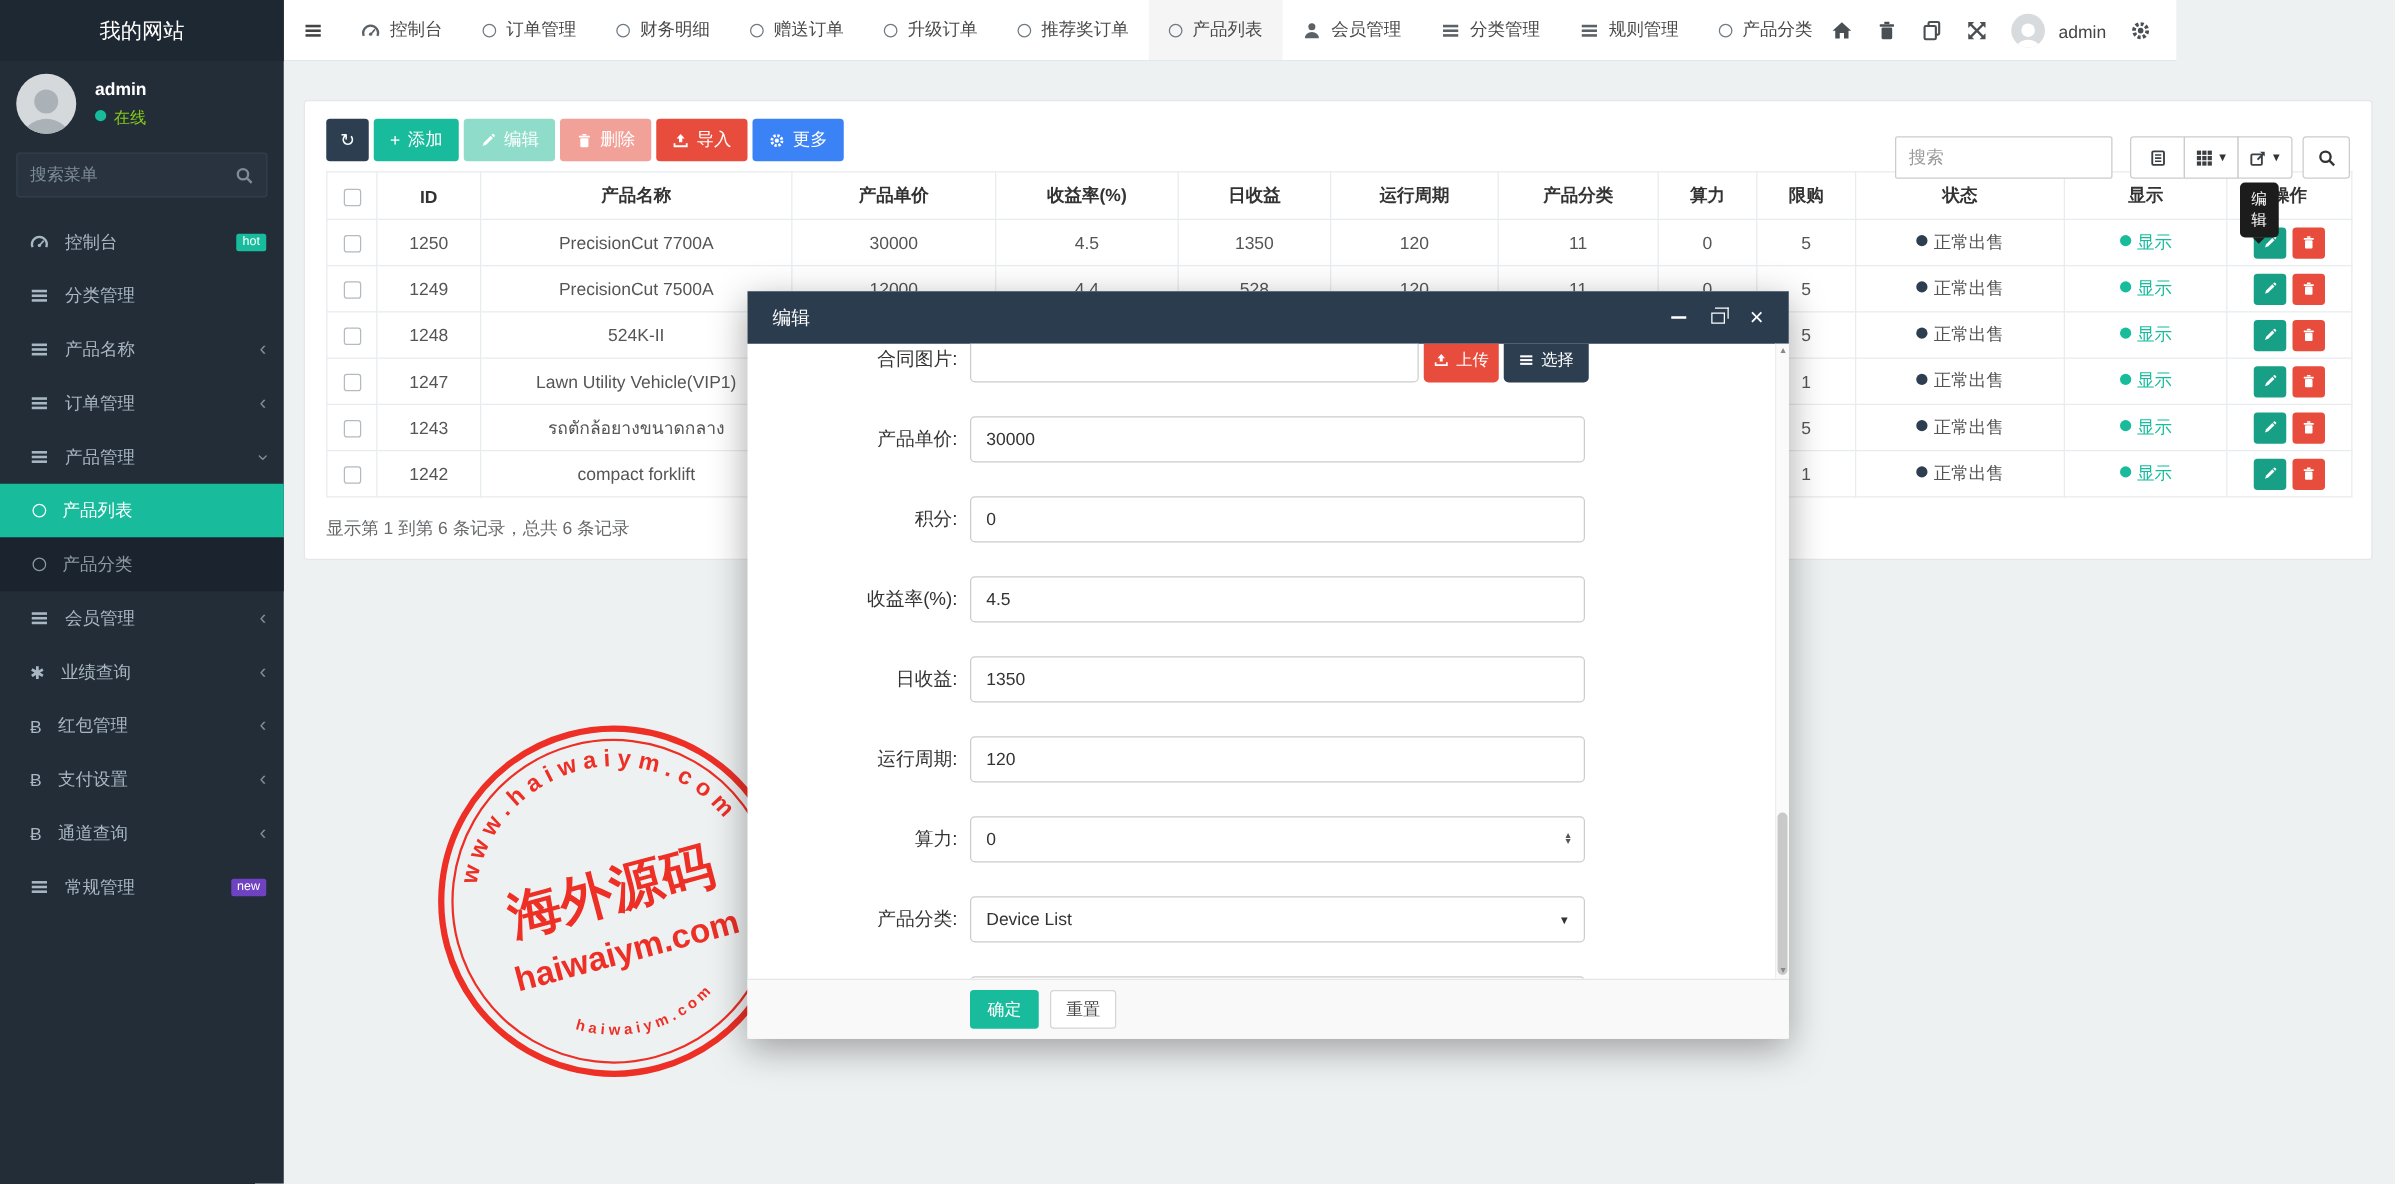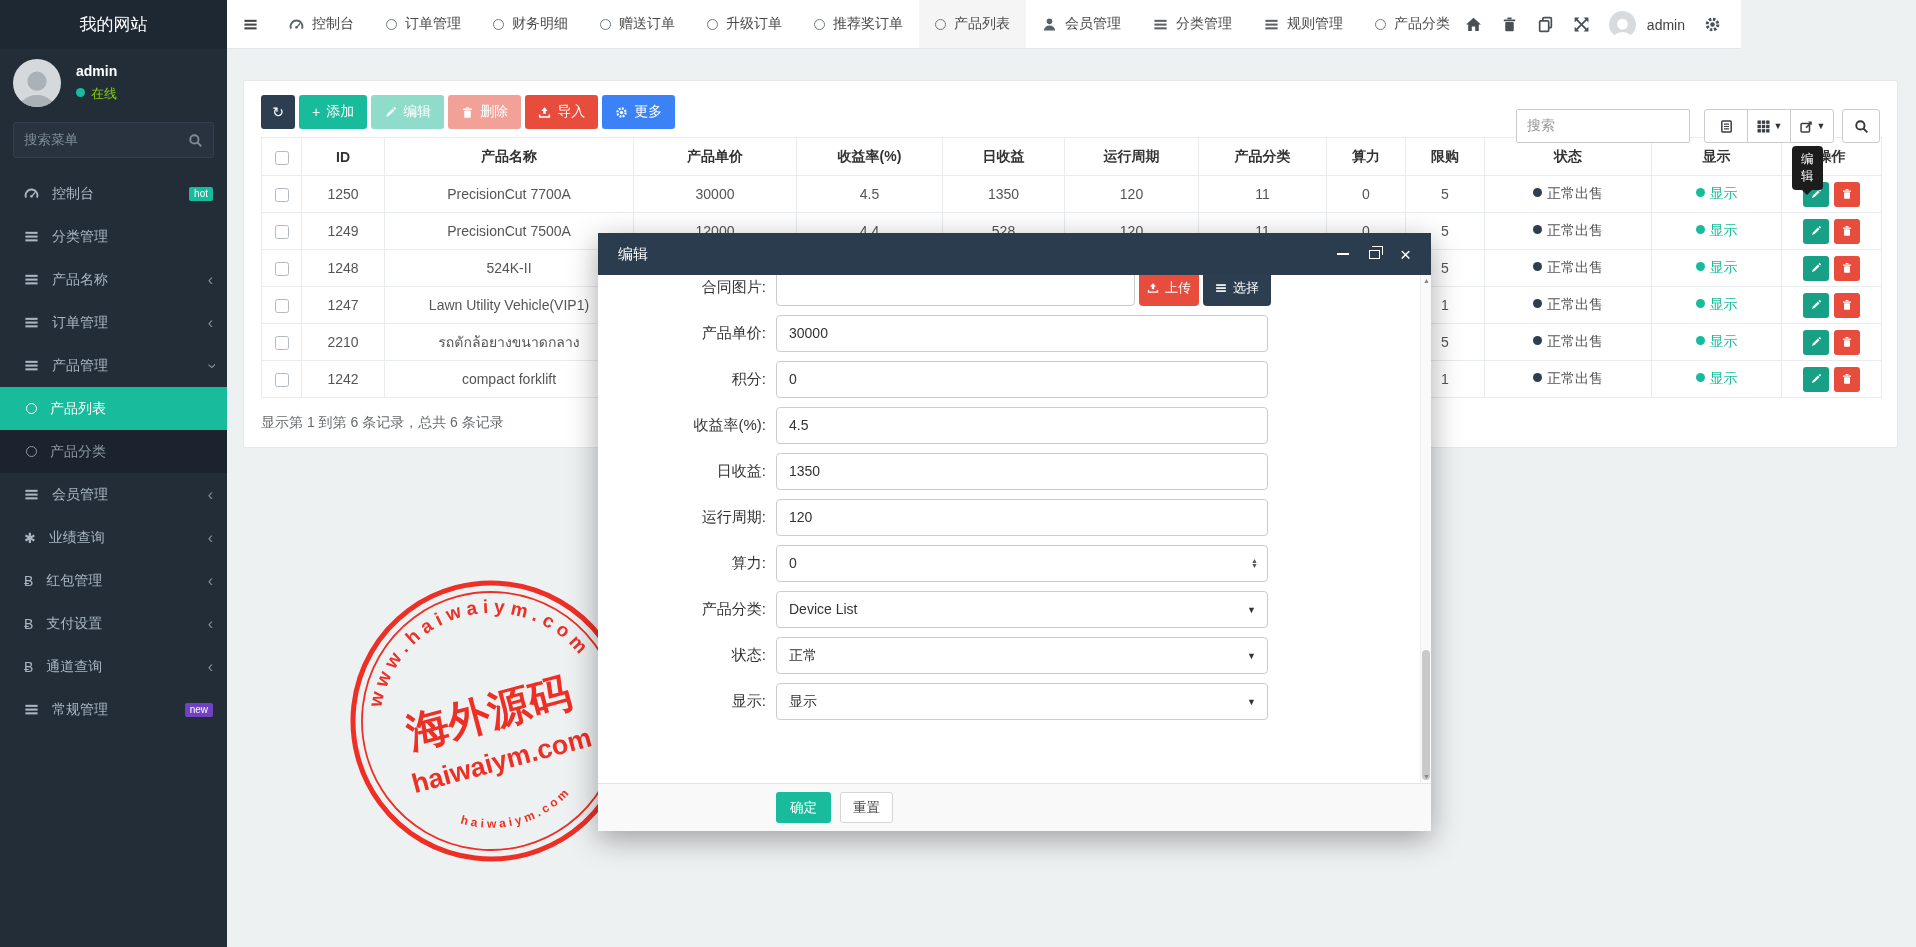--- a/index.html
+++ b/index.html
@@ -90,21 +90,21 @@
   .modal{position:absolute;left:598px;top:233px;width:833px;height:598px;background:#fff;z-index:100;box-shadow:0 8px 30px rgba(0,0,0,.35);border-radius:2px}
   .m-head{height:42px;background:#2b3c4e;display:flex;align-items:center;padding:0 20px;color:#fff;font-size:15px;cursor:move}
   .m-title{flex:1}
   .m-ctl{display:flex;align-items:center;gap:20px}
   .w-min{width:12px;height:2px;background:#fff;cursor:pointer}
   .w-max{position:relative;width:11px;height:9px;border:1.5px solid #fff;cursor:pointer}
   .w-max::before{content:'';position:absolute;left:2px;top:-5px;width:10px;height:8px;border:1.5px solid #fff;border-bottom:none;border-left:none}
   .w-close{color:#fff;font-size:19px;line-height:1;cursor:pointer}
   .m-body{position:absolute;left:0;top:42px;width:833px;height:508px;overflow:hidden}
   #modal-fields{position:absolute;left:0;top:-6px;right:26px}
-  .f-row{position:relative;height:37px;margin-bottom:9px}
+  .f-row{position:relative;height:37px;margin-bottom:27px}
   .f-row label{position:absolute;left:8px;top:9px;width:160px;text-align:right;font-size:15px;color:#333}
   .inp{position:absolute;left:178px;top:0;width:492px;height:37px;border:1px solid #ccc;border-radius:4px;background:#fff;font-size:14px;color:#333;line-height:35px;padding:0 12px;cursor:text}
   .inp.up{width:359px}
   .btn.sm{position:absolute;top:0;height:37px;font-size:13px;border-radius:4px}
   .btn.sm .ic{width:12px;height:12px}
   .up-btn{left:541px;width:60px}
   .ch-btn{left:605px;width:68px}
   .stepper{position:absolute;right:9px;top:50%;transform:translateY(-50%);display:flex;flex-direction:column;font-size:7px;color:#555;line-height:.8;cursor:pointer}
   .sel{cursor:pointer}
   .sel-caret{position:absolute;right:11px;top:0;font-size:9px;color:#333;line-height:37px}
@@ -565,21 +565,21 @@
                   <use href="#i-pencil"></use>
                 </svg>
               </span><span class="abtn del">
                 <svg class="ic" viewBox="0 0 16 16">
                   <use href="#i-trash"></use>
                 </svg>
               </span></td>
           </tr>
           <tr>
             <td><span class="cb"></span></td>
-            <td>2210</td>
+            <td>1243</td>
             <td>รถตักล้อยางขนาดกลาง</td>
             <td></td>
             <td></td>
             <td></td>
             <td></td>
             <td></td>
             <td></td>
             <td>5</td>
             <td><span class="dot navy"></span>正常出售</td>
             <td class="teal"><span class="dot teal-bg"></span>显示</td>

